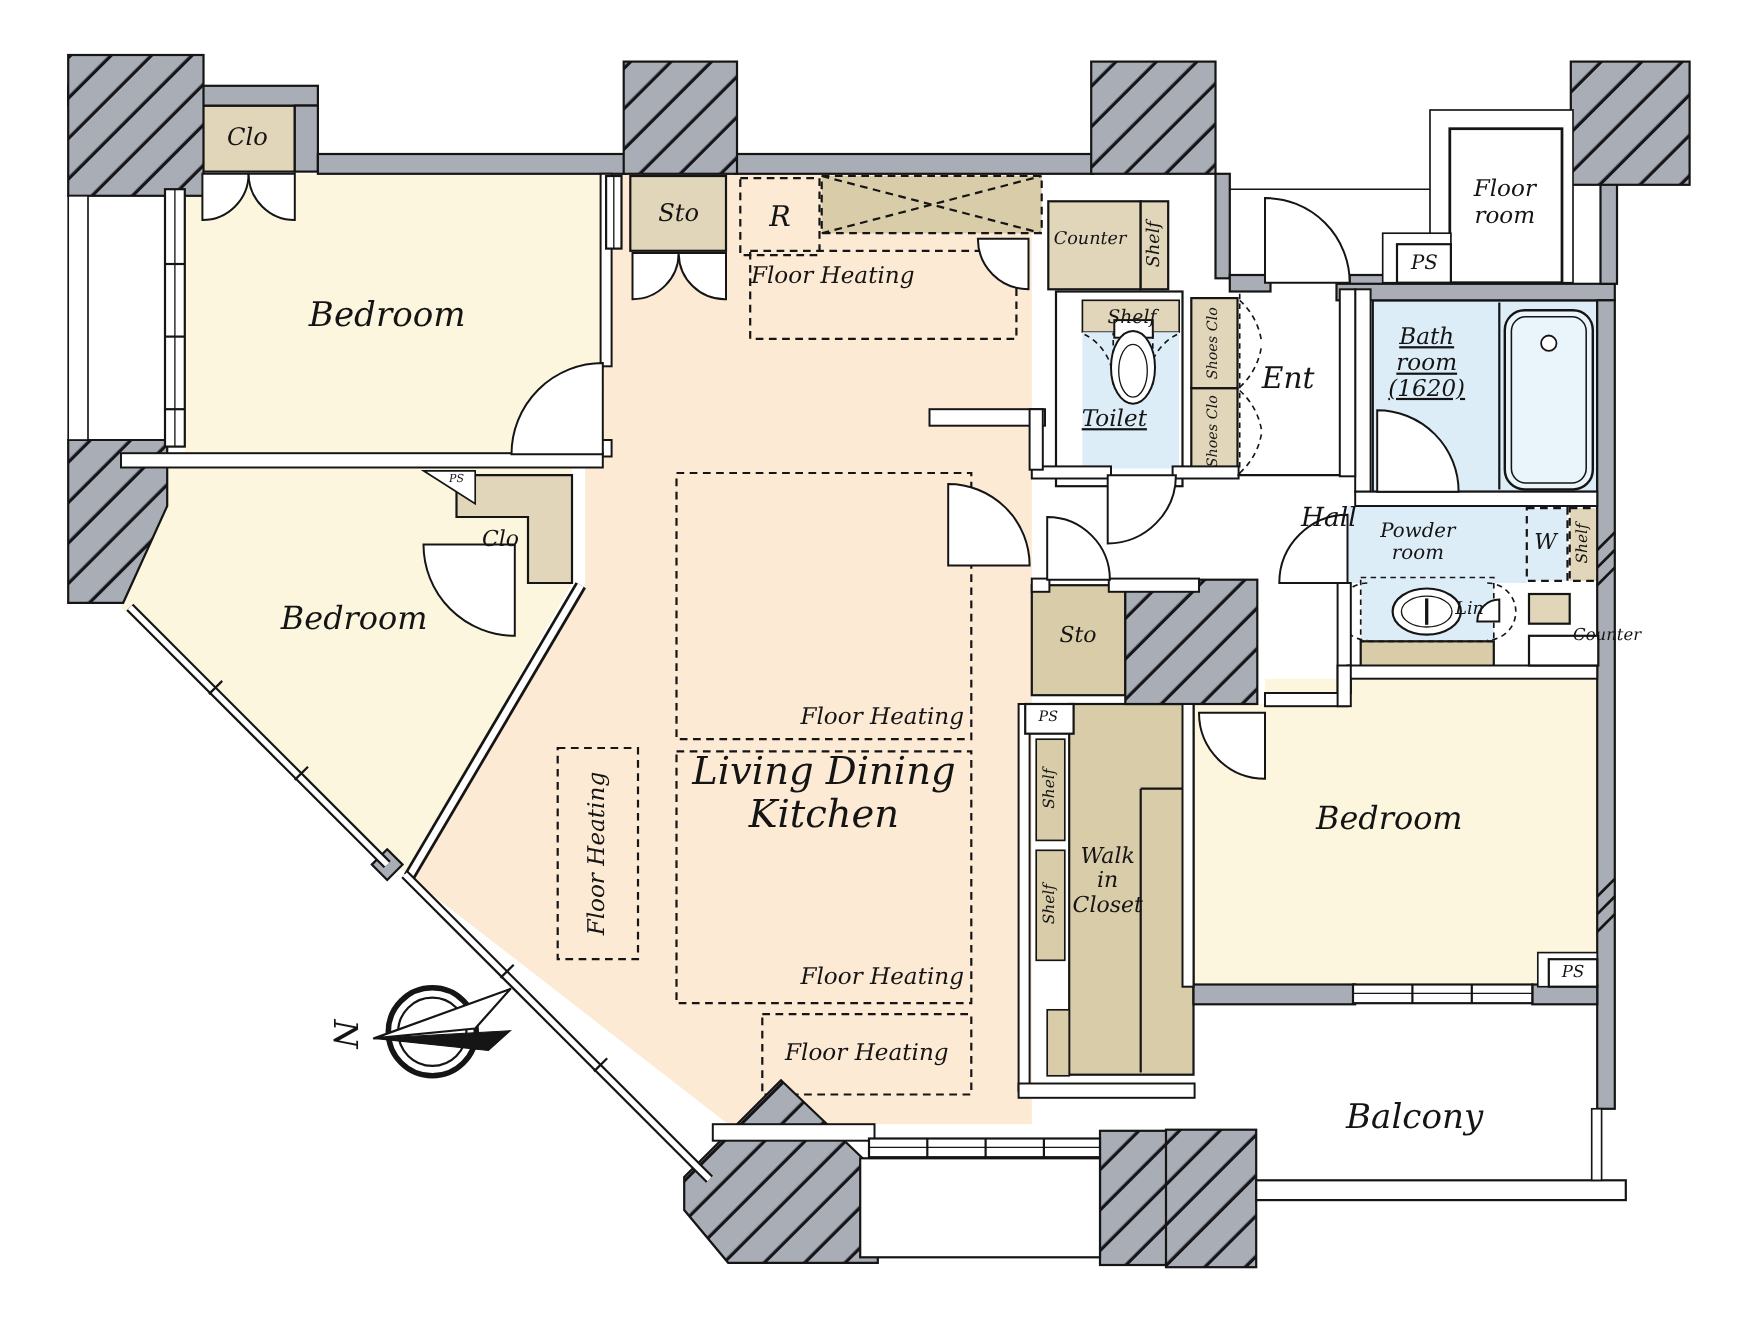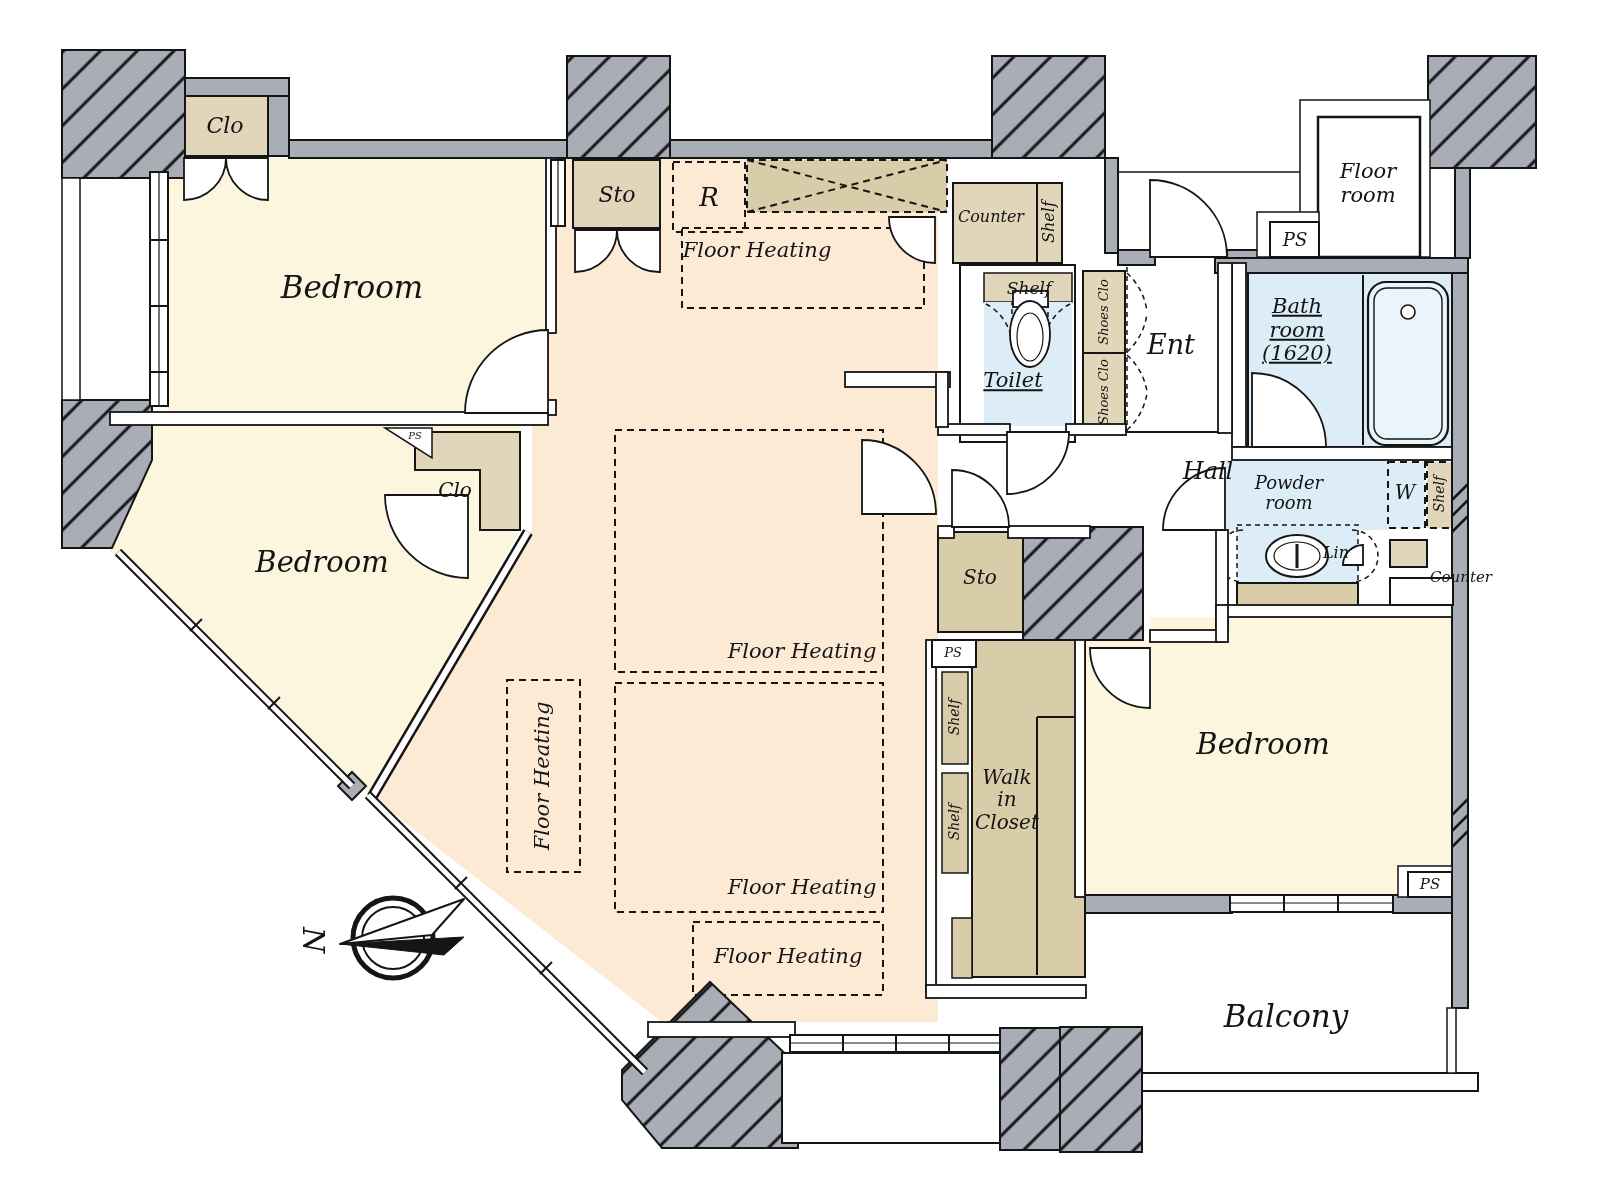--- a/index.html
+++ b/index.html
@@ -271,20 +271,22 @@
   <div class="lbl" style="left:1289px;top:493px;font-size:18px;">Powder
 room</div>
   <div class="lbl" style="left:1405px;top:492px;font-size:20px;">W</div>
   <div class="lbl rot" style="left:1440px;top:494px;font-size:14px;">Shelf</div>
   <div class="lbl" style="left:1336px;top:553px;font-size:16px;">Lin</div>
   <div class="lbl" style="left:1421px;top:577px;font-size:15px;margin-left:40px;">Counter</div>
   <div class="lbl" style="left:415px;top:436px;font-size:10px;">PS</div>
   <div class="lbl" style="left:455px;top:490px;font-size:20px;">Clo</div>
   <div class="lbl" style="left:322px;top:562px;font-size:29px;">Bedroom</div>
   <div class="lbl rot" style="left:543px;top:776px;font-size:21px;">Floor Heating</div>
+  <div class="lbl" style="left:749px;top:722px;font-size:35px;">Living Dining
+Kitchen</div>
   <div class="lbl" style="left:802px;top:652px;font-size:21px;">Floor Heating</div>
   <div class="lbl" style="left:802px;top:888px;font-size:21px;">Floor Heating</div>
   <div class="lbl" style="left:788px;top:957px;font-size:21px;">Floor Heating</div>
   <div class="lbl" style="left:980px;top:577px;font-size:20px;">Sto</div>
   <div class="lbl" style="left:953px;top:653px;font-size:13px;">PS</div>
   <div class="lbl rot" style="left:955px;top:717px;font-size:14px;">Shelf</div>
   <div class="lbl rot" style="left:955px;top:822px;font-size:14px;">Shelf</div>
   <div class="lbl" style="left:1007px;top:800px;font-size:20px;">Walk
 in
 Closet</div>

